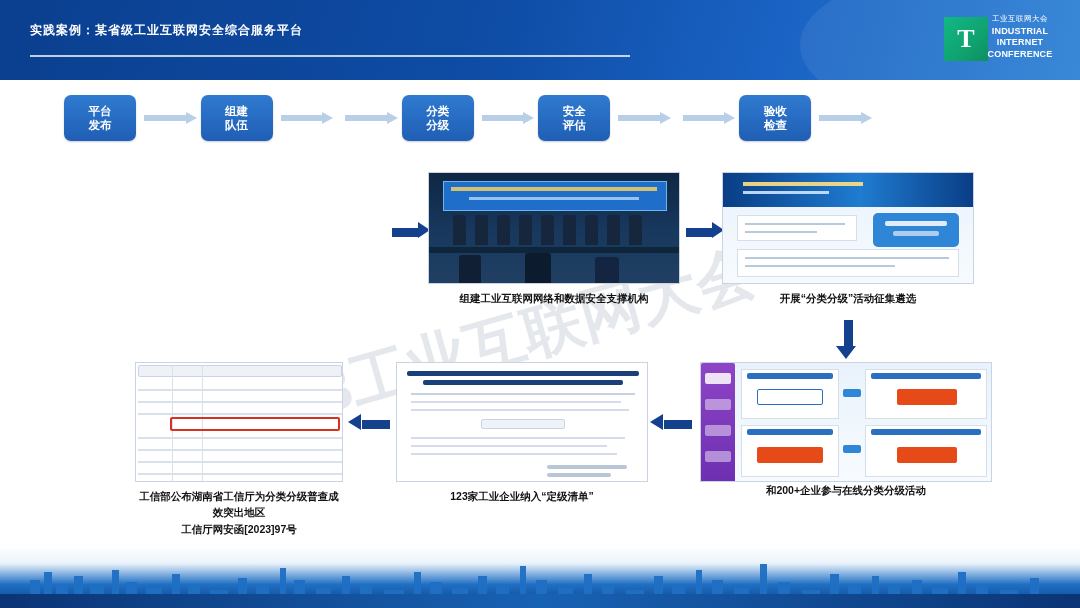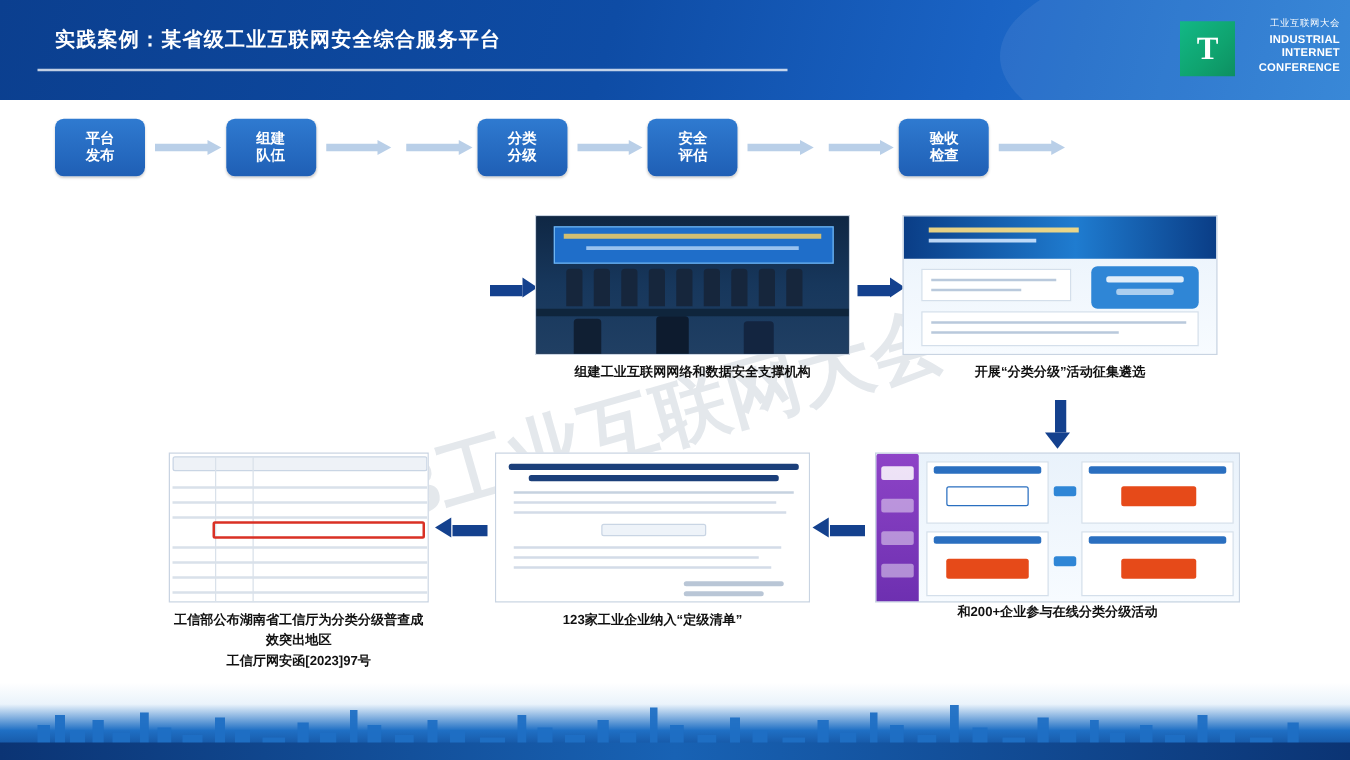--- a/index.html
+++ b/index.html
@@ -17,23 +17,22 @@
   }
 
   
   .header {
     position: absolute; left: 0; top: 0;
     width: 1080px; height: 80px;
     background: linear-gradient(105deg, #0b3f8f 0%, #0e4ca5 45%, #1a63c4 72%, #2a7fd4 100%);
   }
   .header-title {
     position: absolute; left: 30px; top: 22px;
-    font-size: 16px; font-weight: bold; color: #ffffff;
+    font-size: 12px; font-weight: bold; color: #ffffff;
     letter-spacing: 1px;
-    margin-left: 14px;
   }
   .header-underline {
     position: absolute; left: 30px; top: 55px;
     width: 600px; height: 2px;
     background: rgba(255,255,255,0.75);
   }
   .header-deco {
     position: absolute; right: 0; top: 0; width: 340px; height: 80px;
     overflow: hidden;
   }
@@ -47,29 +46,29 @@
     position: absolute; right: 92px; top: 17px;
     width: 44px; height: 44px;
     background: linear-gradient(135deg,#12b886 0%, #0fa36f 60%, #0d8f61 100%);
     display: flex; align-items: center; justify-content: center;
   }
   .logo-box .t-glyph {
     color: #fff; font-size: 26px; font-weight: bold; line-height: 1;
     font-family: "Liberation Serif", serif;
   }
   .logo-text {
-    position: absolute; right: 8px; top: 14px;
-    color: #ffffff; text-align: right; width: 80px;
+    position: absolute; right: 20px; top: 14px;
+    color: #ffffff; text-align: center; width: 80px;
   }
   .logo-text .cn { font-size: 7.5px; letter-spacing: .5px; margin-bottom: 2px; }
   .logo-text .en { font-size: 9px; font-weight: bold; line-height: 1.25; letter-spacing: .2px; }
 
   
   .flow {
-    position: absolute; left: 44px; top: 93px;
+    position: absolute; left: 64px; top: 93px;
     width: 812px; height: 50px;
     display: flex; align-items: center;
   }
   .flow-node {
     width: 72px; height: 46px;
     border-radius: 7px;
     background: linear-gradient(180deg,#2f7ad0 0%, #1f5fb5 100%);
     color: #fff; font-size: 11.5px; font-weight: bold;
     display: flex; flex-direction: column; align-items: center; justify-content: center;
     line-height: 1.25; flex: 0 0 auto;

